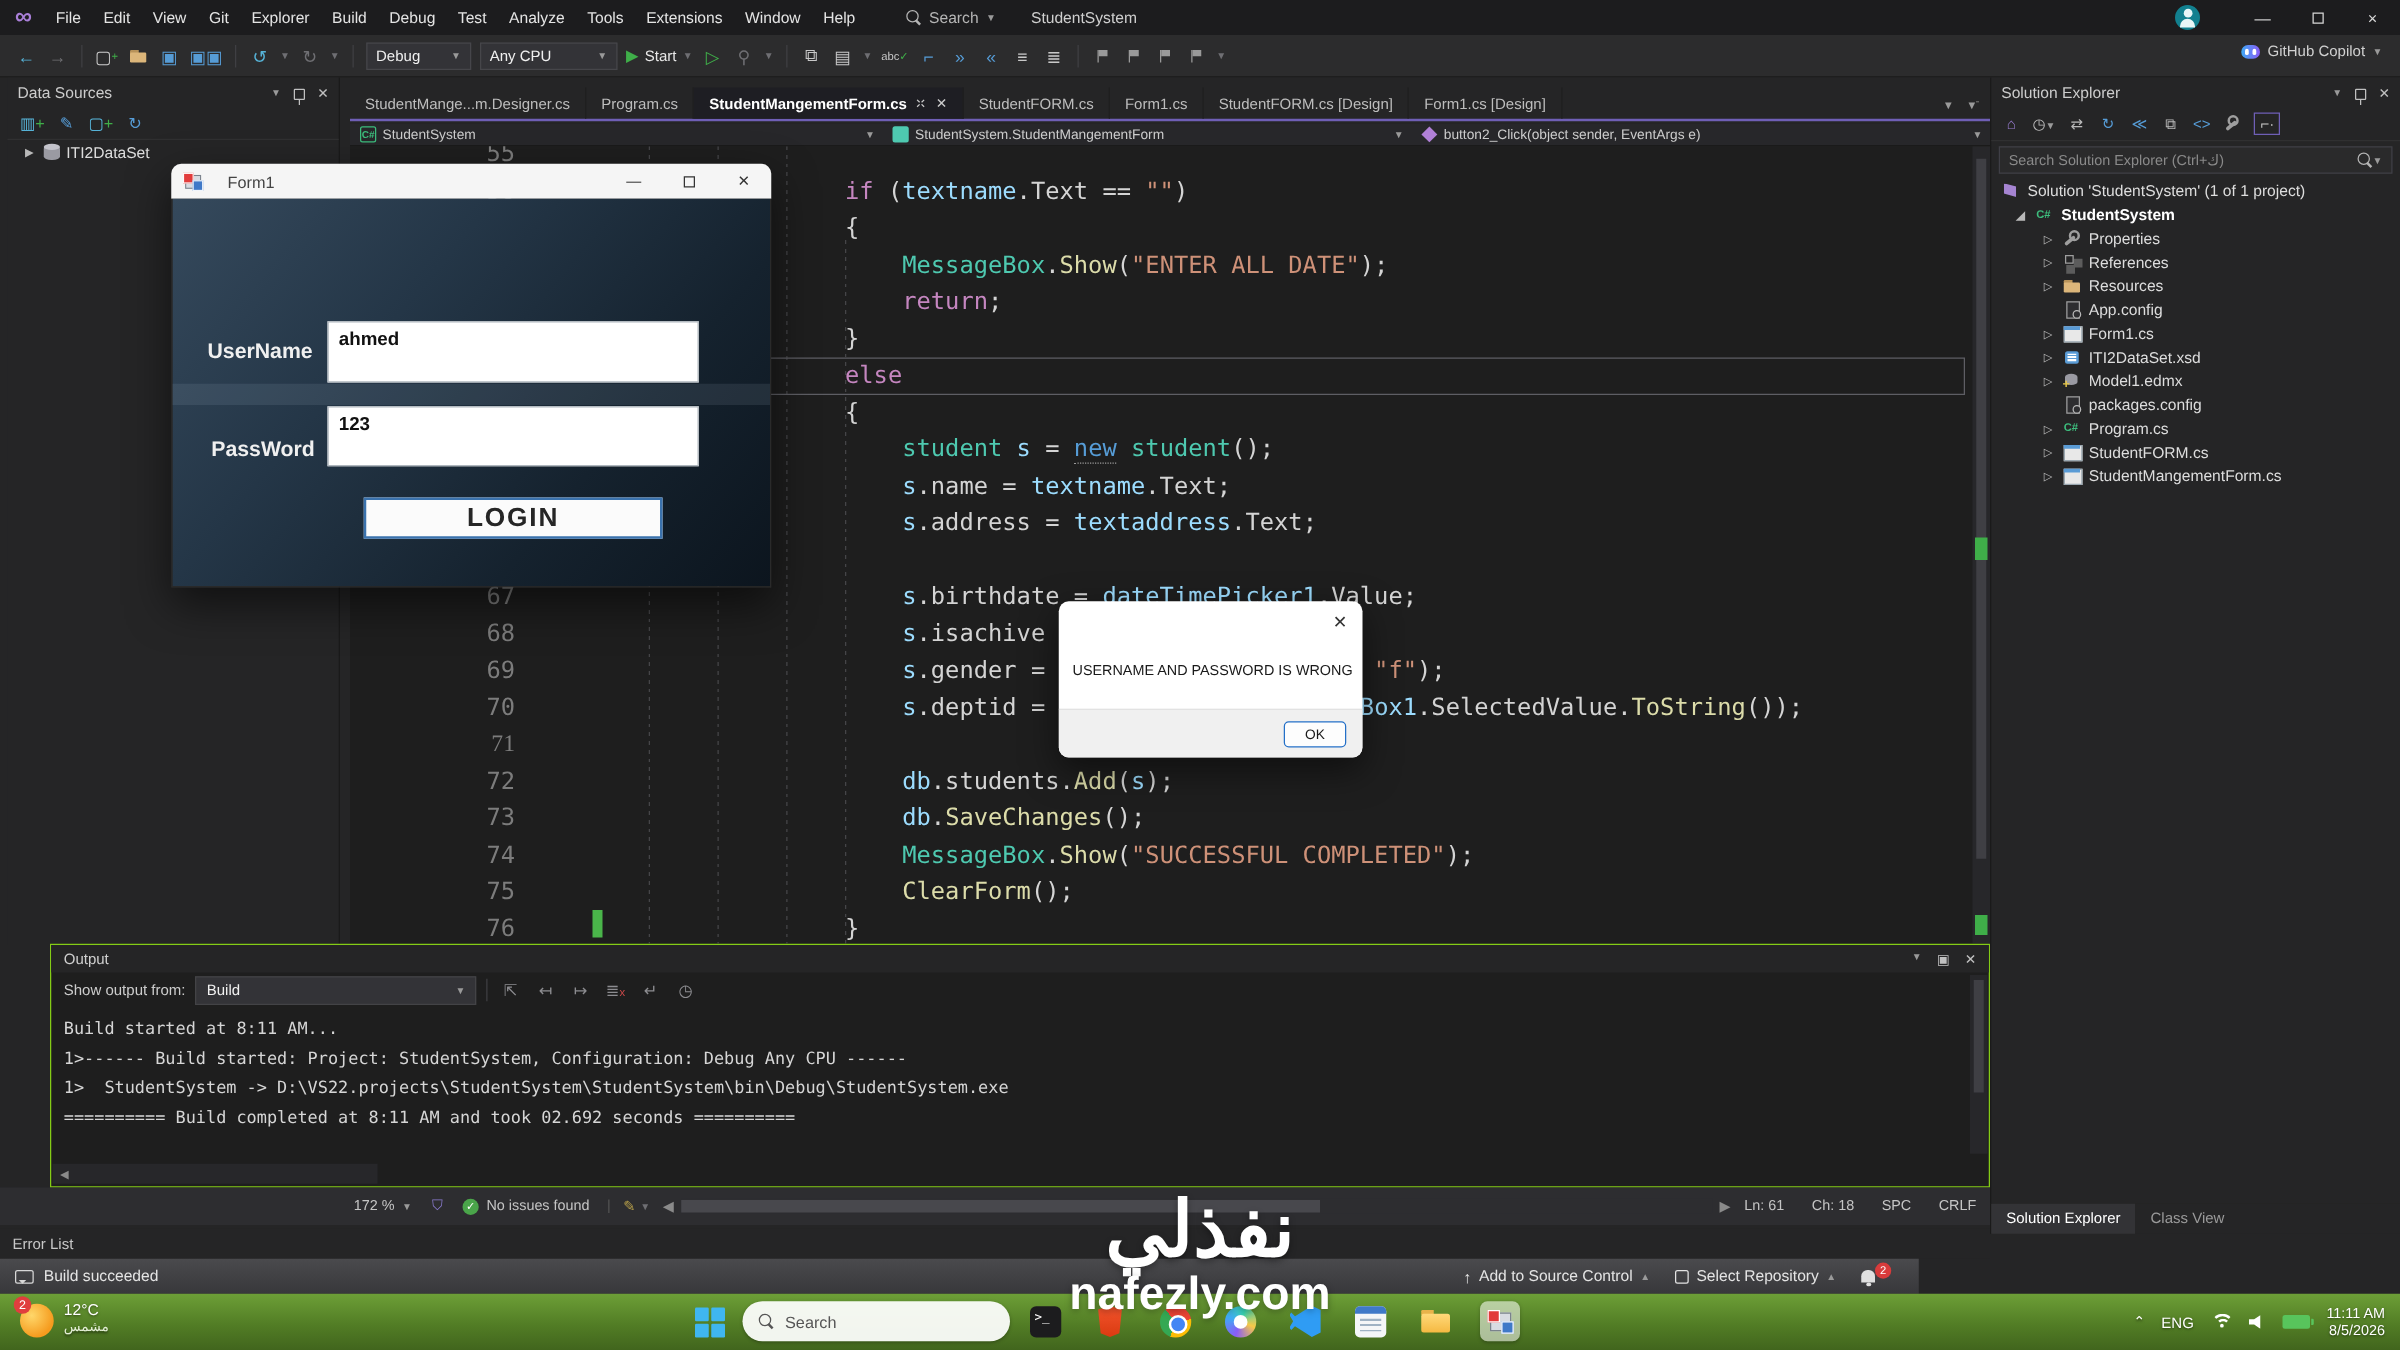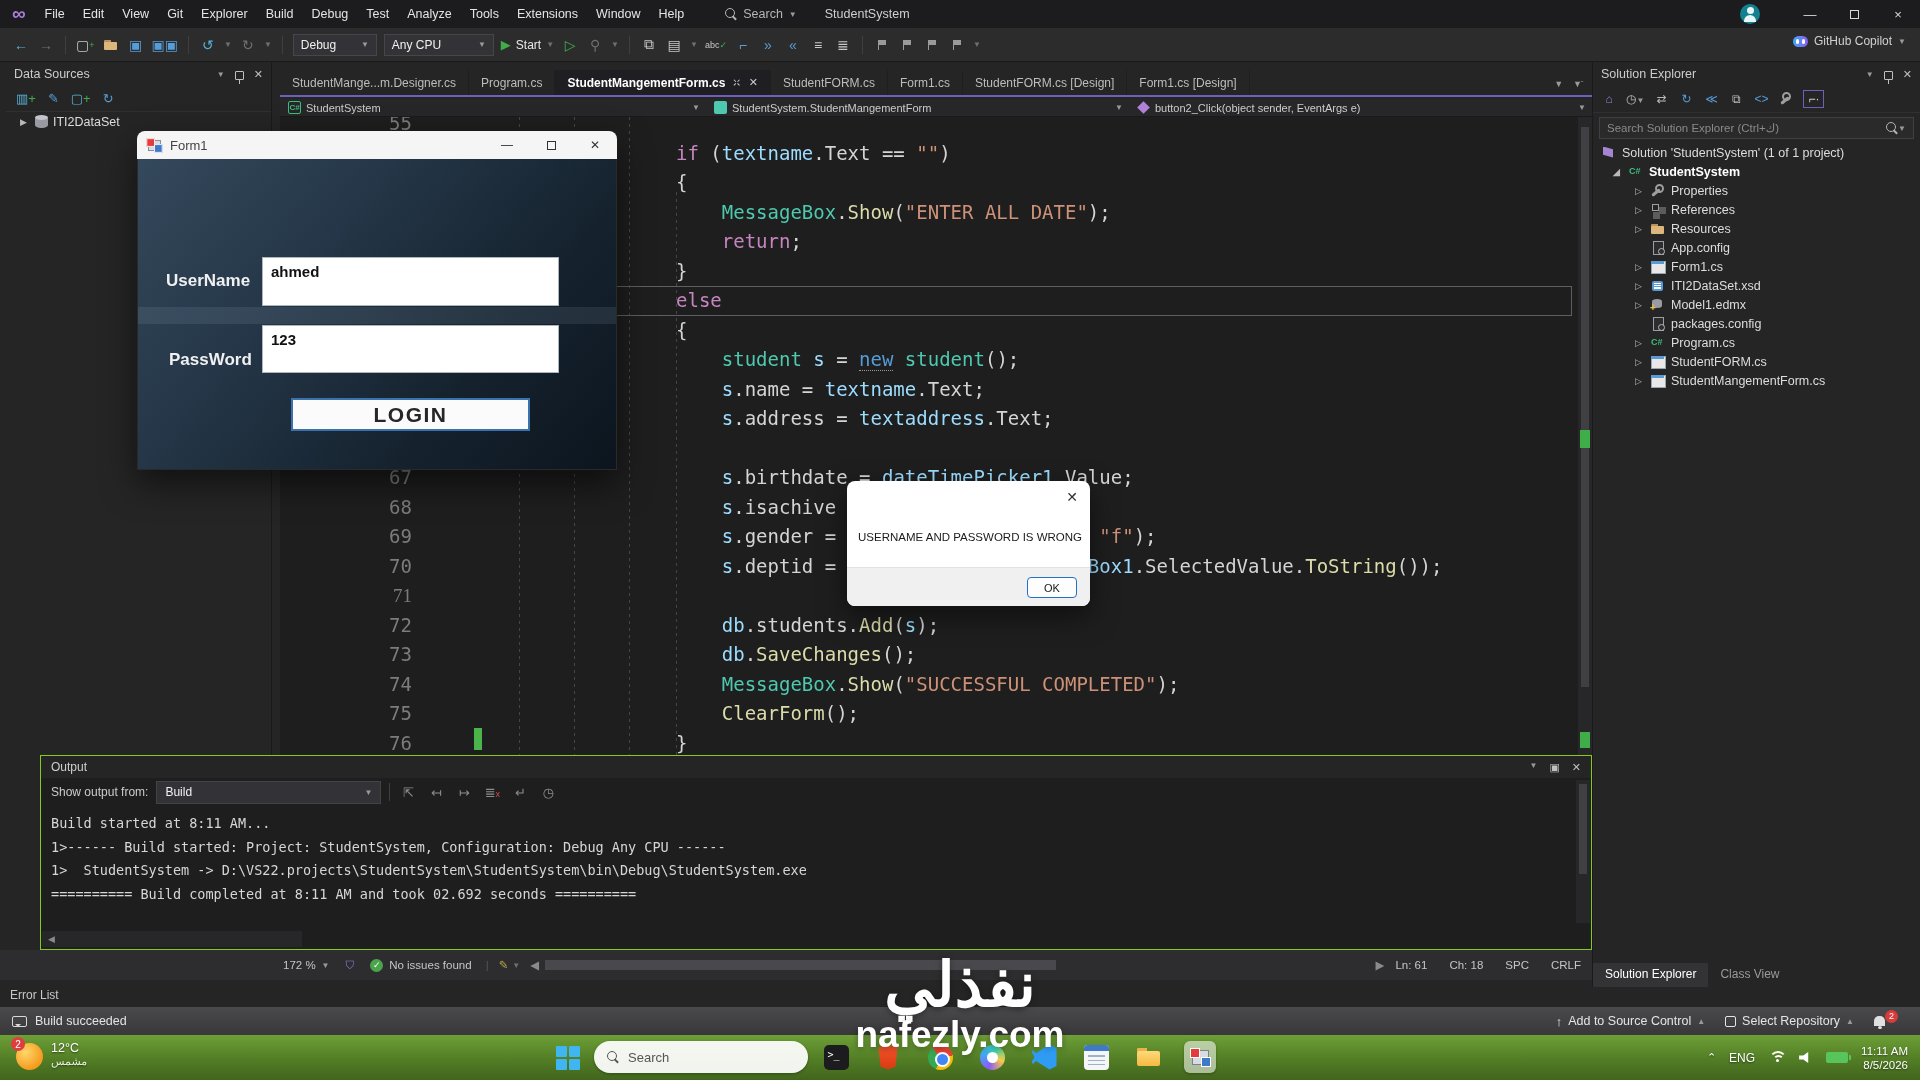--- a/index.html
+++ b/index.html
@@ -132,21 +132,21 @@
   .ic-form::after { content:""; position:absolute; left:1px; top:2px; width:13px; height:3px; background:#5a9bd5; }
   .ic-dataset::before { content:""; position:absolute; left:2px; top:3px; width:11px; height:10px; background:#5a9bd5; border-radius:2px; }
   .ic-dataset::after { content:""; position:absolute; left:4px; top:5px; width:7px; height:6px; background:linear-gradient(#fff 0 1px,transparent 1px 2px,#fff 2px 3px,transparent 3px 4px,#fff 4px 5px); }
   .ic-model::before { content:""; position:absolute; left:2px; top:2px; width:10px; height:9px; background:#9a9aa2; border-radius:5px/2.5px; }
   .ic-model::after { content:"+"; position:absolute; left:0px; top:5px; font-size:10px; font-weight:bold; color:#e8c84a; }
   .sx-tabs { position:absolute; left:1592px; top:963px; width:328px; height:24px; display:flex; background:#252526; border-left:1px solid #1a1a1a; }
   .sx-tab { padding:4px 12px; font-size:12px; color:#9a9a9a; }
   .sx-tab.active { background:#333336; color:#ffffff; }
 
   
-  .statusbar { position:absolute; left:0; top:1007px; width:1920px; height:28px; background:linear-gradient(#4a4a4d,#38383b); display:flex; align-items:center; color:#e4e4e4; font-size:12.5px; }
+  .statusbar { position:absolute; left:0; top:1007px; width:1535px; height:28px; background:linear-gradient(#4a4a4d,#38383b); display:flex; align-items:center; color:#e4e4e4; font-size:12.5px; }
   .bubble { width:15px; height:11px; border:1.5px solid #d8d8d8; border-radius:2px; position:relative; margin:0 8px 0 12px; }
   .bubble::after { content:""; position:absolute; left:2px; bottom:-4px; border:3px solid transparent; border-top-color:#d8d8d8; }
   .sb-right { margin-left:auto; display:flex; align-items:center; gap:20px; padding-right:16px; }
   .sb-item { display:flex; align-items:center; gap:6px; }
   .up { font-size:13px; }
   .repo-ic { width:11px; height:11px; border:1.5px solid #e4e4e4; border-radius:2px; }
   .bellico { width:11px; height:10px; background:#e0e0e0; border-radius:5px 5px 0 0; position:relative; }
   .bellico::after { content:""; position:absolute; left:3.5px; bottom:-3px; width:4px; height:3px; border-radius:50%; background:#e0e0e0; }
   .badge { min-width:13px; height:13px; border-radius:7px; background:#d83b3b; color:#fff; font-size:9px; display:flex; align-items:center; justify-content:center; position:relative; top:-5px; left:-6px; padding:0 2px; }
 
@@ -189,21 +189,21 @@
   .wifi::before { content:""; position:absolute; left:1px; top:0px; width:14px; height:14px; border:2px solid transparent; border-top-color:#fff; border-radius:50%; }
   .wifi::after { content:""; position:absolute; left:4.5px; top:3.5px; width:7px; height:7px; border:2px solid transparent; border-top-color:#fff; border-radius:50%; }
   .wifi i { position:absolute; left:7.5px; top:8px; width:3px; height:3px; background:#fff; border-radius:50%; }
   .spk { width:14px; height:12px; background:#fff; clip-path:polygon(0 33%,30% 33%,65% 5%,65% 95%,30% 67%,0 67%); }
   .batt { width:22px; height:11px; background:#58c45c; border-radius:2px; position:relative; }
   .batt::after { content:""; position:absolute; right:-3px; top:3px; width:2.5px; height:5px; background:#58c45c; border-radius:0 1px 1px 0; }
   .clock { text-align:right; font-size:11.5px; line-height:14px; text-shadow:0 1px 2px rgba(0,0,0,.5); }
 
   
   .form1 { position:absolute; left:137px; top:131px; width:480px; height:339px; z-index:60; box-shadow:0 14px 34px rgba(0,0,0,.55); border-radius:8px 8px 2px 2px; }
-  .f-titlebar { height:28px; background:#f5f5f5; border-radius:8px 8px 0 0; display:flex; align-items:center; padding-left:10px; gap:8px; }
+  .f-titlebar { height:28px; background:#f5f5f5; border-radius:8px 8px 0 0; display:flex; align-items:center; padding-left:10px; gap:20px; }
   .f-title { color:#444; font-size:13px; }
   .f-btns { margin-left:auto; display:flex; height:28px; }
   .f-btn { width:44px; display:flex; align-items:center; justify-content:center; color:#333; font-size:12px; }
   .f-btn .sq { width:9px; height:9px; border:1px solid #333; }
   .f-body { position:relative; height:311px; background:linear-gradient(130deg,#35495c 0%,#243647 35%,#15222e 70%,#0c151e 100%); border:1px solid #2a2a2a; border-top:none; }
   .f-band { position:absolute; left:0; top:148px; width:100%; height:17px; background:rgba(200,220,235,.10); }
   .f-label { position:absolute; color:#f0f0f0; font-size:17px; font-weight:bold; }
   .f-tb { position:absolute; left:124px; width:297px; height:49px; background:#ffffff; border:1px solid #aeb6bd; font-size:15px; font-weight:bold; color:#111; padding:5px 8px; font-family:"Liberation Sans",sans-serif; }
   .f-login { position:absolute; left:153px; top:239px; width:239px; height:33px; background:#fbfbfb; border:2px solid #3a72ad; color:#262626; font-size:21px; font-weight:bold; letter-spacing:1.5px; display:flex; align-items:center; justify-content:center; }
 

